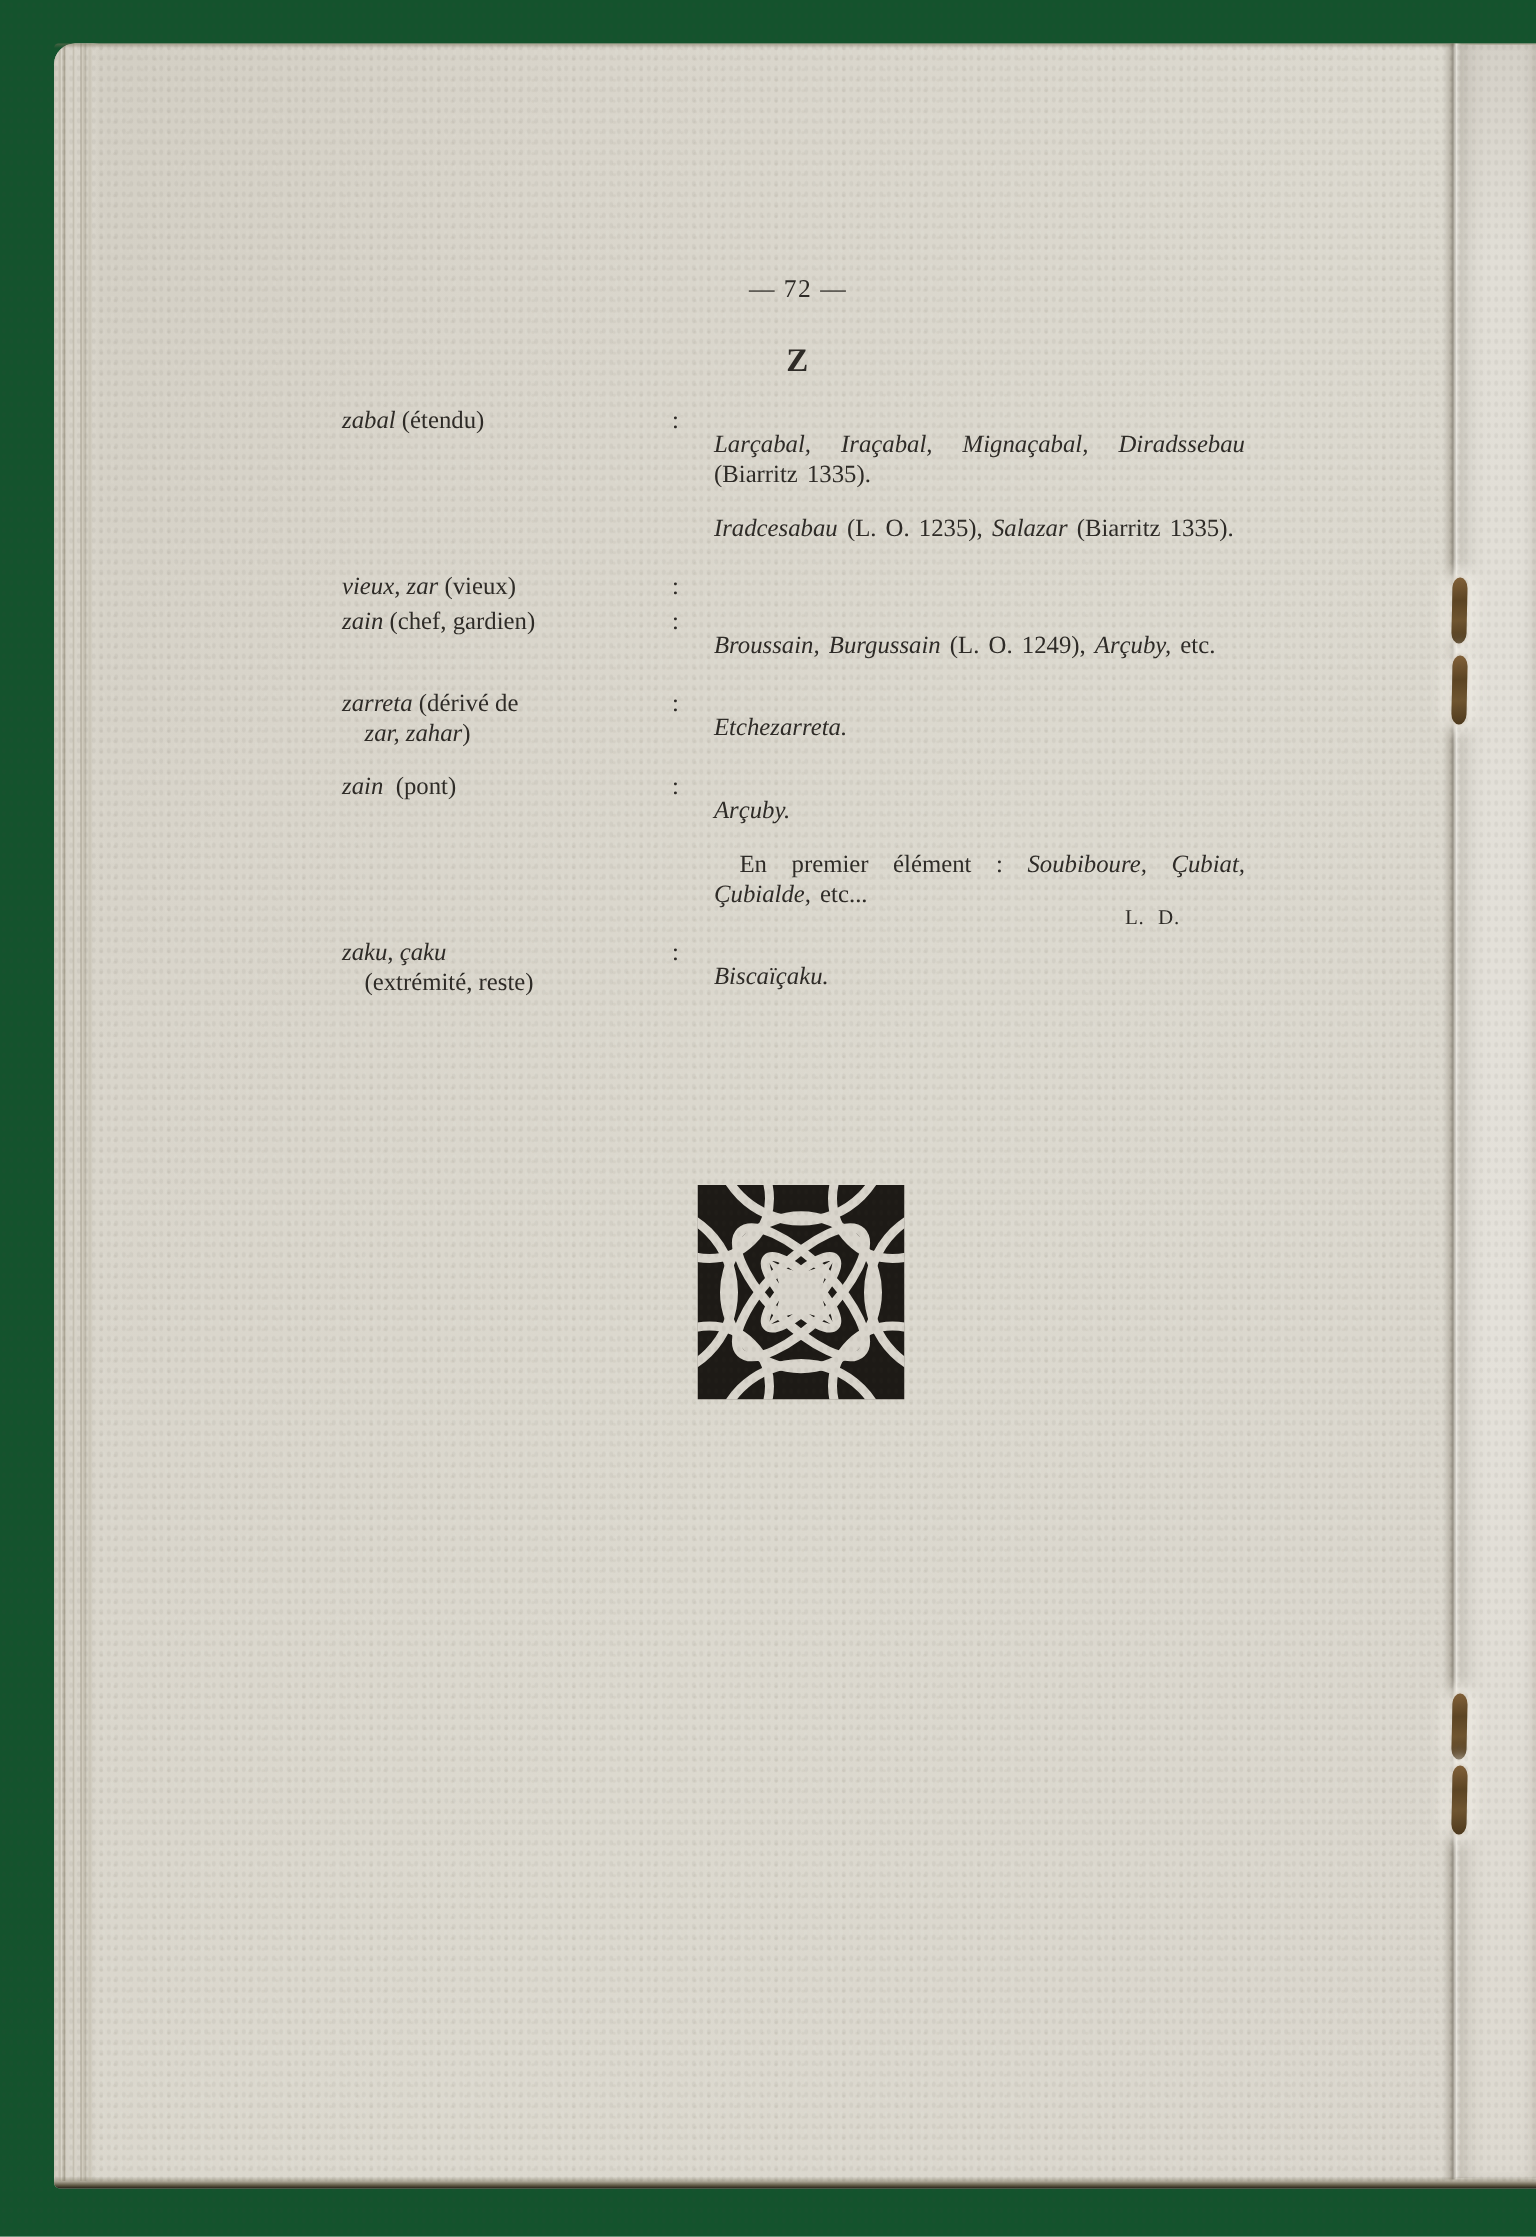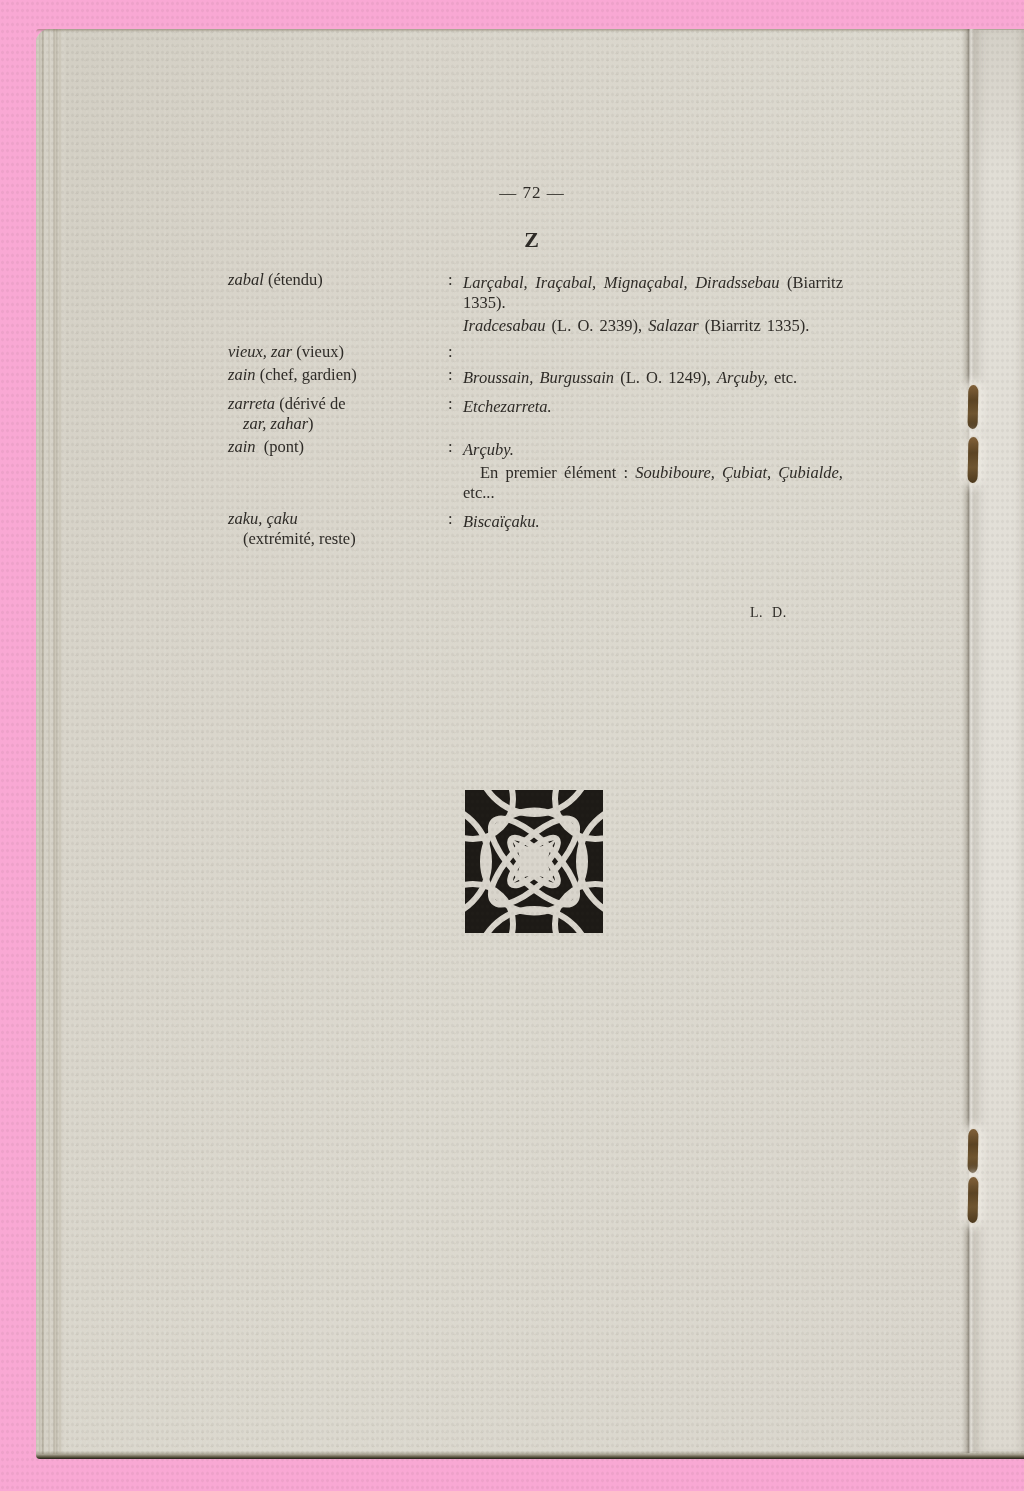--- a/index.html
+++ b/index.html
@@ -1,18 +1,18 @@
 <!DOCTYPE html>
 <html><head>
 <meta charset="utf-8">
 <style>
   html,body { margin:0; padding:0; }
   .photo {
     position:relative; width:1024px; height:1491px;
-    background:#f9a8d4; overflow:hidden;
+    background:#14532d; overflow:hidden;
     font-family:"Liberation Serif","DejaVu Serif",serif;
     color:#2e2b27;
   }
   .photo::after {
     content:""; position:absolute; inset:0; pointer-events:none;
     background:
       radial-gradient(rgba(70,66,58,.25) 1px, transparent 1.6px);
     background-size:5px 7px; opacity:.25;
   }
   .page {
@@ -79,21 +79,21 @@
     text-align:center; font-size:22px; font-weight:bold; letter-spacing:1px;
   }
   .entries {
     position:absolute; left:192px; top:241px; width:618px;
     font-size:16.5px; line-height:20px;
   }
   .entry { display:flex; margin-bottom:3px; }
   .term  { width:205px; white-space:pre-wrap; padding-left:15px; text-indent:-15px; }
   .colon { width:12px; }
   .def   { flex:1; text-align:justify; word-spacing:.12em; }
-  .def p { margin:3px; }
+  .def p { margin:16px; }
   .def p.indent { text-indent:17px; }
   .entries i, .def i, .term i { font-style:italic; }
   .signature {
     position:absolute; left:714px; top:576px;
     font-size:14px; letter-spacing:.5px; word-spacing:5px;
   }
   .ornament { position:absolute; left:429px; top:761px; width:138px; height:143px; }
 </style>
 </head>
 <body>
@@ -113,21 +113,21 @@
     <div class="pagenum">— 72 —</div>
     <div class="section-letter">Z</div>
 
     <div class="entries">
 
       <div class="entry">
         <div class="term"><i>zabal</i><span> (étendu)</span></div>
         <div class="colon">:</div>
         <div class="def">
           <p><i>Larçabal, Iraçabal, Mignaçabal, Diradssebau </i><span>(Biarritz 1335).</span></p>
-          <p><i>Iradcesabau </i><span>(L. O. 2339), </span><i>Salazar </i><span>(Biarritz 1335).</span></p>
+          <p><i>Iradcesabau </i><span>(L. O. 1235), </span><i>Salazar </i><span>(Biarritz 1335).</span></p>
         </div>
       </div>
 
       <div class="entry">
         <div class="term"><i>vieux, zar</i><span> (vieux)</span></div>
         <div class="colon">:</div>
       </div>
 
       <div class="entry">
         <div class="term"><i>zain</i><span> (chef, gardien)</span></div>

